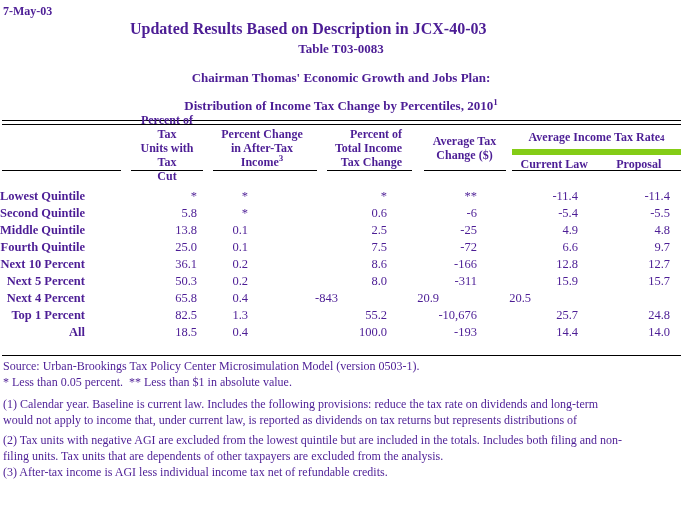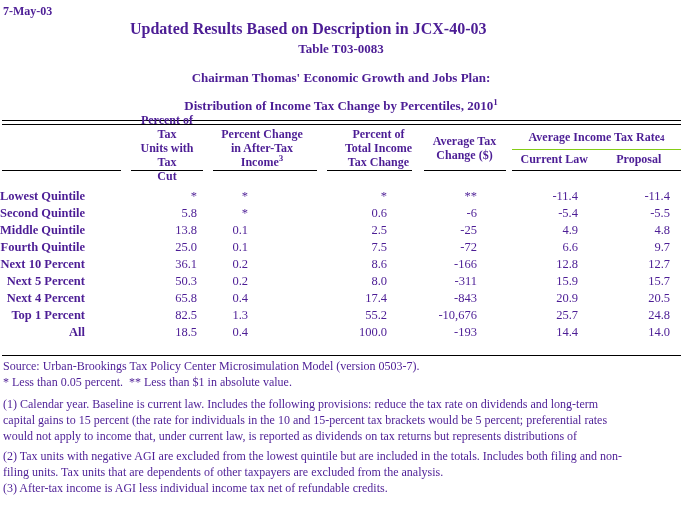--- a/index.html
+++ b/index.html
@@ -19,24 +19,24 @@
   
   .dline{position:absolute;left:2px;width:679px;top:120px;height:3px;border-top:1px solid #000;border-bottom:1px solid #000;}
   .hseg{position:absolute;top:170px;height:1px;background:#000;}
   .bline{position:absolute;left:2px;width:679px;top:355px;height:1px;background:#000;}
   
   .hcell{position:absolute;top:126px;height:44px;display:flex;flex-direction:column;align-items:center;justify-content:center;
          text-align:center;font-weight:bold;font-size:12px;line-height:14px;white-space:pre-line;}
   .h-agi{left:0;width:122px;}
   .h-c2{left:131px;width:72px;}
   .h-c3{left:206px;width:112px;}
-  .h-c4{left:333px;width:91px;}
+  .h-c4{left:323px;width:91px;text-align:right;}
   .h-c5{left:420px;width:89px;}
   .h-group{position:absolute;left:512px;top:126px;width:169px;font-weight:bold;font-size:12px;}
-  .h-group-title{height:23px;border-bottom:1px solid #84cc16;display:flex;align-items:center;justify-content:center;}
+  .h-group-title{height:23px;border-bottom:6px solid #84cc16;display:flex;align-items:center;justify-content:center;}
   .h-group-sub{display:flex;height:19px;}
   .h-group-sub > div{flex:1;display:flex;align-items:center;justify-content:center;text-align:right;}
   
   .tbody{position:absolute;left:0;top:188px;width:682px;}
   .trow{display:flex;height:17px;align-items:center;font-size:12.5px;}
   .cl{width:85px;text-align:right;font-weight:bold;white-space:pre;}
   .c2{width:112px;text-align:right;white-space:pre;}
   .c3{width:51px;text-align:right;white-space:pre;}
   .c4{width:139px;text-align:right;white-space:pre;}
   .c5{width:90px;text-align:right;white-space:pre;}
@@ -147,21 +147,20 @@
         <div class="c3">0.2</div>
         <div class="c4">8.0</div>
         <div class="c5">-311</div>
         <div class="c6">15.9</div>
         <div class="c7">15.7</div>
       </div>
       <div class="trow">
         <div class="cl">Next 4 Percent</div>
         <div class="c2">65.8</div>
         <div class="c3">0.4</div>
-        <div class="c4">17.4</div>
         <div class="c5">-843</div>
         <div class="c6">20.9</div>
         <div class="c7">20.5</div>
       </div>
       <div class="trow">
         <div class="cl">Top 1 Percent</div>
         <div class="c2">82.5</div>
         <div class="c3">1.3</div>
         <div class="c4">55.2</div>
         <div class="c5">-10,676</div>
@@ -175,23 +174,22 @@
         <div class="c4">100.0</div>
         <div class="c5">-193</div>
         <div class="c6">14.4</div>
         <div class="c7">14.0</div>
       </div>
     </div>
 
   <div class="bline"></div>
 
   <div class="notes">
-    <div class="note-line">Source: Urban-Brookings Tax Policy Center Microsimulation Model (version 0503-7).</div>
+    <div class="note-line">Source: Urban-Brookings Tax Policy Center Microsimulation Model (version 0503-1).</div>
     <div class="note-line">* Less than 0.05 percent.  ** Less than $1 in absolute value.</div>
     <div class="note-line gap6">(1) Calendar year. Baseline is current law. Includes the following provisions: reduce the tax rate on dividends and long-term</div>
-    <div class="note-line">capital gains to 15 percent (the rate for individuals in the 10 and 15-percent tax brackets would be 5 percent; preferential rates</div>
     <div class="note-line">would not apply to income that, under current law, is reported as dividends on tax returns but represents distributions of</div>
     <div class="note-line gap4">(2) Tax units with negative AGI are excluded from the lowest quintile but are included in the totals. Includes both filing and non-</div>
     <div class="note-line">filing units. Tax units that are dependents of other taxpayers are excluded from the analysis.</div>
     <div class="note-line">(3) After-tax income is AGI less individual income tax net of refundable credits.</div>
   </div>
 
 </div>
 
 </body></html>

